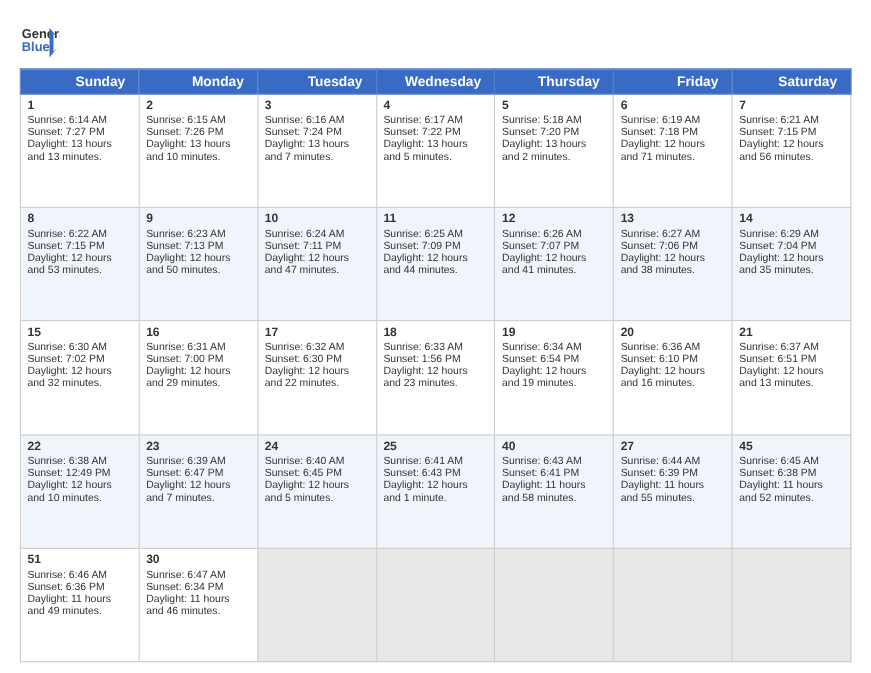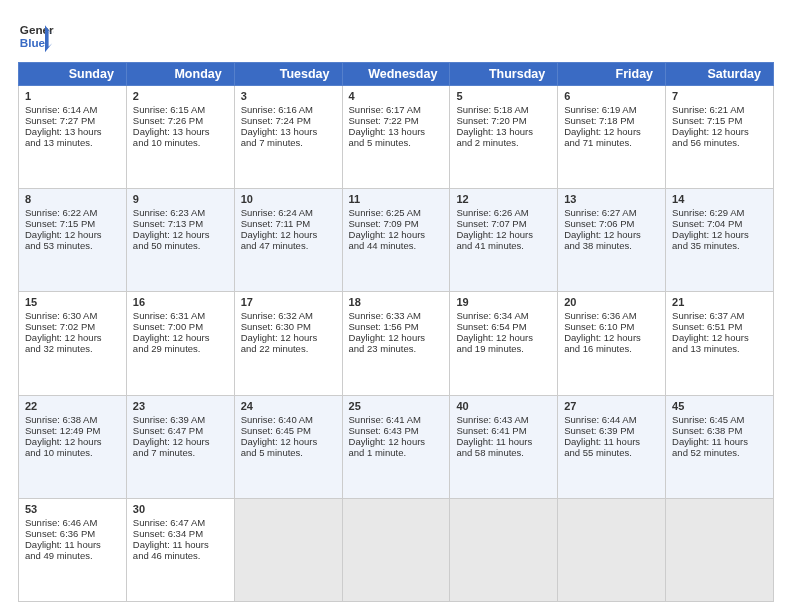--- a/index.html
+++ b/index.html
@@ -311,21 +311,21 @@
           <td>
             <span class="day-num">45</span>
             <div>Sunrise: 6:45 AM</div>
             <div>Sunset: 6:38 PM</div>
             <div>Daylight: 11 hours</div>
             <div>and 52 minutes.</div>
           </td>
         </tr>
         <tr>
           <td>
-            <span class="day-num">53</span>
+            <span class="day-num">51</span>
             <div>Sunrise: 6:46 AM</div>
             <div>Sunset: 6:36 PM</div>
             <div>Daylight: 11 hours</div>
             <div>and 49 minutes.</div>
           </td>
           <td>
             <span class="day-num">30</span>
             <div>Sunrise: 6:47 AM</div>
             <div>Sunset: 6:34 PM</div>
             <div>Daylight: 11 hours</div>

